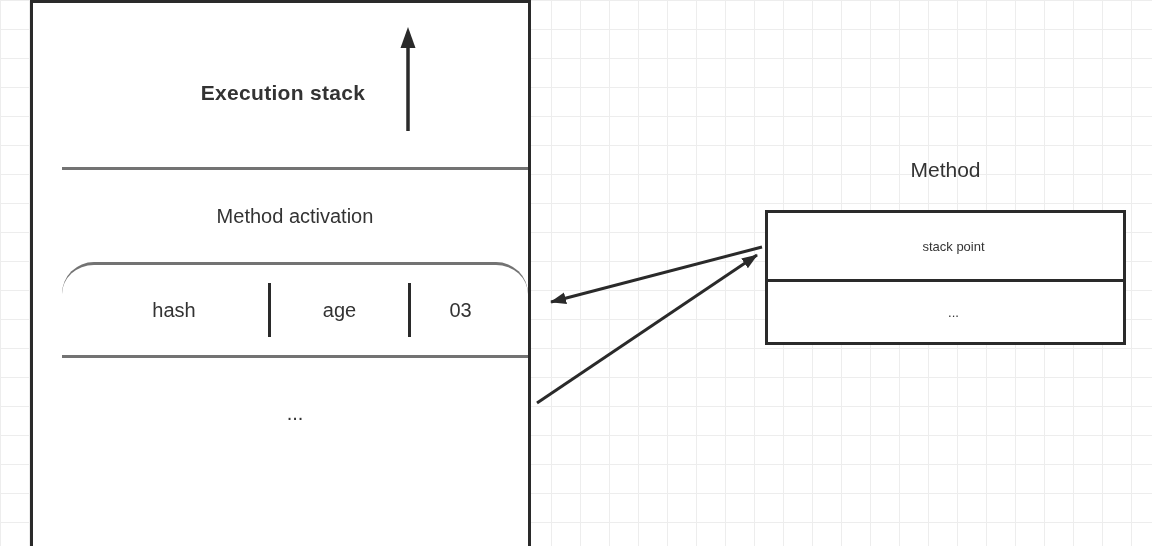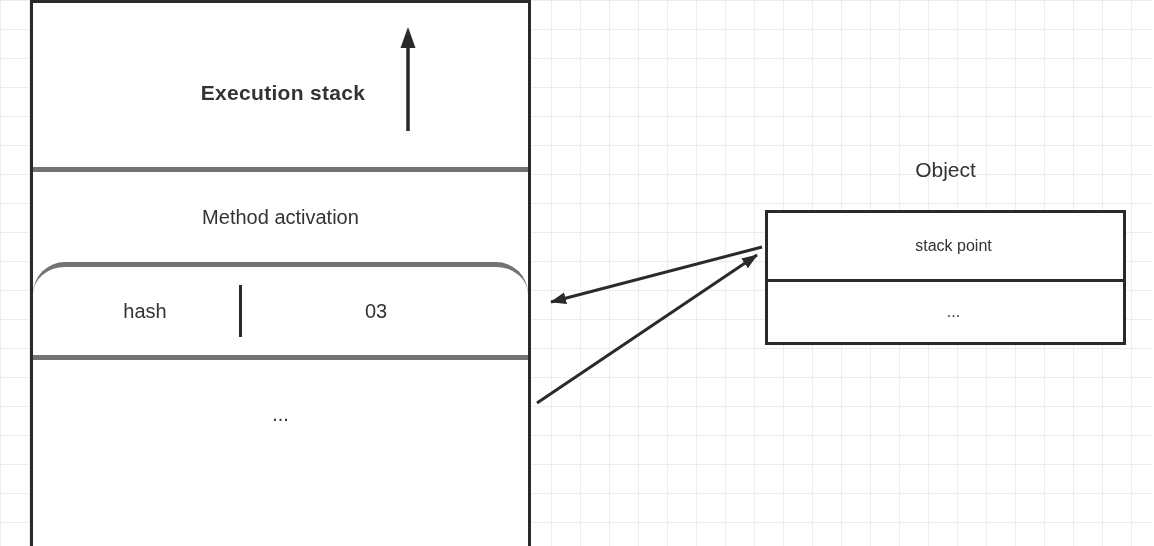--- a/index.html
+++ b/index.html
@@ -38,25 +38,26 @@
     text-align: center;
     font-weight: bold;
     font-size: 21px;
     letter-spacing: 0.3px;
   }
   .up-arrow {
     position: absolute;
     left: 363px; top: 24px;
   }
   .stack-row {
-    border-top: 5px solid #737373;
+    border-top: 3px solid #737373;
     display: flex;
     align-items: center;
     justify-content: center;
     font-size: 20px;
+    margin-left: 29px;
   }
   .row-method   { height: 95px; }
   .row-frame    { height: 93px; padding: 18px; border-radius: 32px; }
   .row-owner    { height: 95px; }
   .row-ellipsis { height: 113px; }
 
   .row-frame { display: flex; align-items: stretch; justify-content: flex-start; }
   .frame-cell {
     display: flex;
     align-items: center;
@@ -79,21 +80,21 @@
     position: absolute;
     left: 765px; top: 210px;
     width: 361px; height: 135px;
     background: #ffffff;
     border: 3px solid #2a2a2a;
   }
   .object-row {
     display: flex;
     align-items: center;
     justify-content: center;
-    font-size: 16px;
+    font-size: 13px;
     padding-left: 16px;
   }
   .object-row-top    { height: 66px; }
   .object-row-bottom { height: 63px; border-top: 3px solid #2a2a2a; }
 
   
   .arrow-overlay {
     position: absolute;
     left: 0; top: 0;
     width: 1154px; height: 546px;
@@ -112,28 +113,29 @@
       <svg class="up-arrow" width="24" height="110" viewBox="0 0 24 110">
         <line x1="12" y1="104" x2="12" y2="16" stroke="#2a2a2a" stroke-width="3.5"></line>
         <polygon points="12,0 4.5,21 19.5,21" fill="#2a2a2a"></polygon>
       </svg>
     </div>
 
     <div class="stack-row row-method">Method activation</div>
 
     <div class="stack-row row-frame">
       <div class="frame-cell cell-hash">hash</div>
+      <div class="frame-cell cell-age">age</div>
       <div class="frame-cell cell-01">03</div>
     </div>
 
 
     <div class="stack-row row-ellipsis">...</div>
   </div>
 
-  <div class="object-label">Object</div>
+  <div class="object-label">Method</div>
 
   <div class="object-box">
     <div class="object-row object-row-top">stack point</div>
     <div class="object-row object-row-bottom">...</div>
   </div>
 
   <svg class="arrow-overlay" viewBox="0 0 1154 546">
     <defs>
       <marker id="ah" markerUnits="userSpaceOnUse" markerWidth="18" markerHeight="14" refX="15" refY="6" orient="auto">
         <path d="M0,0 L16,6 L0,12 Z" fill="#2a2a2a"></path>

